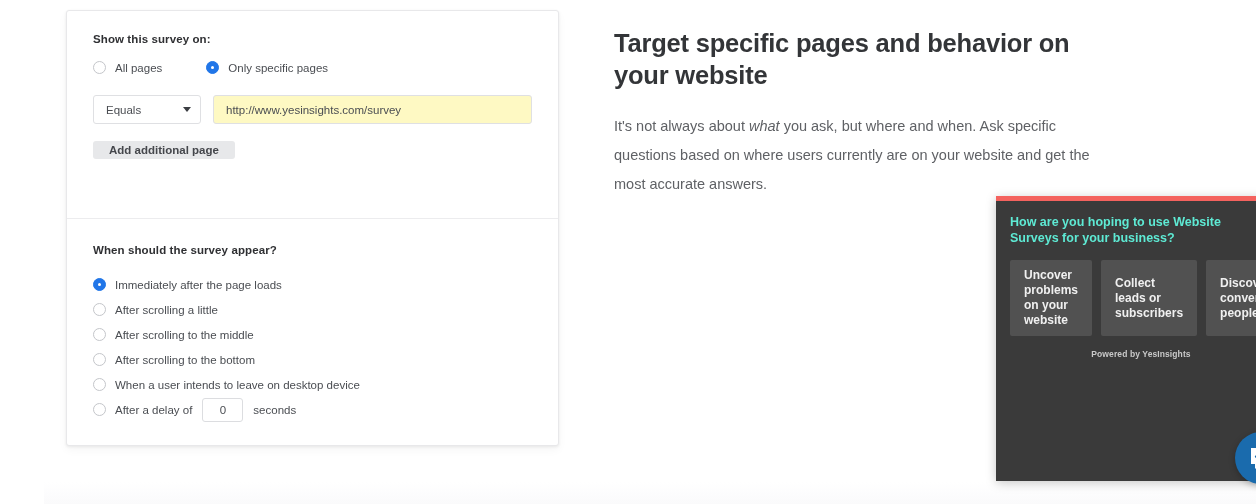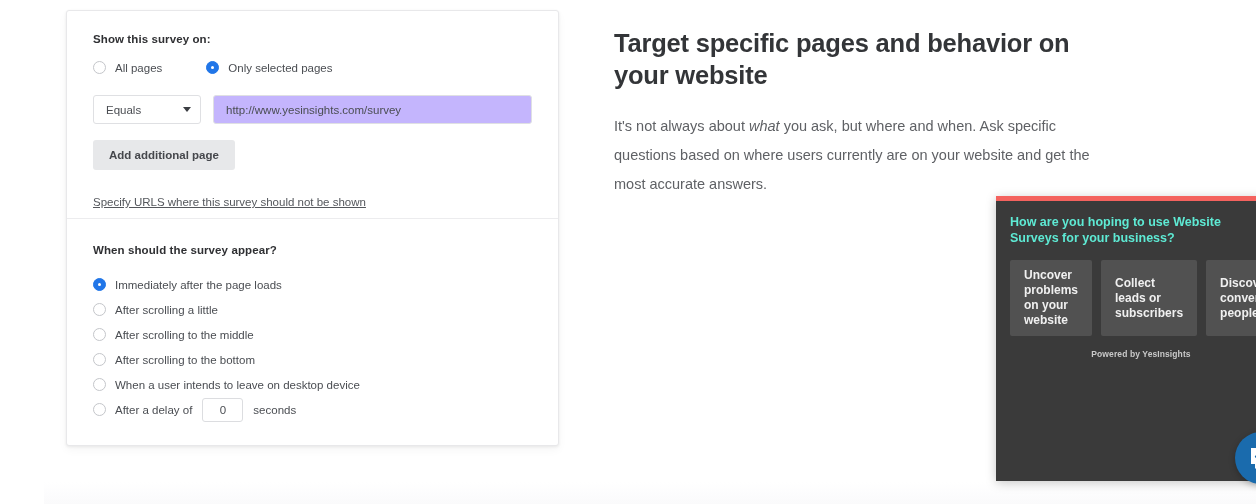--- a/index.html
+++ b/index.html
@@ -123,34 +123,34 @@
     border-right: 4.5px solid transparent;
     border-top: 5.5px solid #3b3d42;
   }
 
   .url-input {
     flex: 1;
     height: 29px;
     margin-left: 12px;
     border: 1px solid #dfe0e3;
     border-radius: 3px;
-    background: #c4b5fd;
+    background: #fef9c3;
     font-family: "Liberation Sans", sans-serif;
     font-size: 11.5px;
     color: #4a4d52;
     padding: 0 12px;
     outline: none;
   }
 
   .btn-add {
     display: inline-block;
     background: #e7e8ea;
     border: none;
     border-radius: 3px;
-    height: 30px;
+    height: 18px;
     padding: 0 16px;
     font-family: "Liberation Sans", sans-serif;
     font-size: 11.5px;
     font-weight: bold;
     color: #45474c;
     cursor: pointer;
     margin-bottom: 22px;
   }
 
   .link-specify {
@@ -300,37 +300,34 @@
     <div class="card-section top">
       <div class="section-label">Show this survey on:</div>
 
       <div class="radio-group-inline">
         <div class="opt">
           <span class="radio"></span>
           <span class="radio-label">All pages</span>
         </div>
         <div class="opt">
           <span class="radio checked"></span>
-          <span class="radio-label">Only selected pages</span>
+          <span class="radio-label">Only specific pages</span>
         </div>
       </div>
 
       <div class="url-row">
         <div class="select-box">
           <span class="sel-val">Equals</span>
           <span class="caret"></span>
         </div>
         <input class="url-input" type="text" value="http://www.yesinsights.com/survey" style="">
       </div>
 
       <button class="btn-add">Add additional page</button>
 
-      <div>
-        <span class="link-specify">Specify URLS where this survey should not be shown</span>
-      </div>
     </div>
 
     <div class="card-divider"></div>
 
     <div class="card-section bottom">
       <div class="section-label">When should the survey appear?</div>
 
       <div class="when-list">
         <div class="when-item">
           <span class="radio checked"></span>

